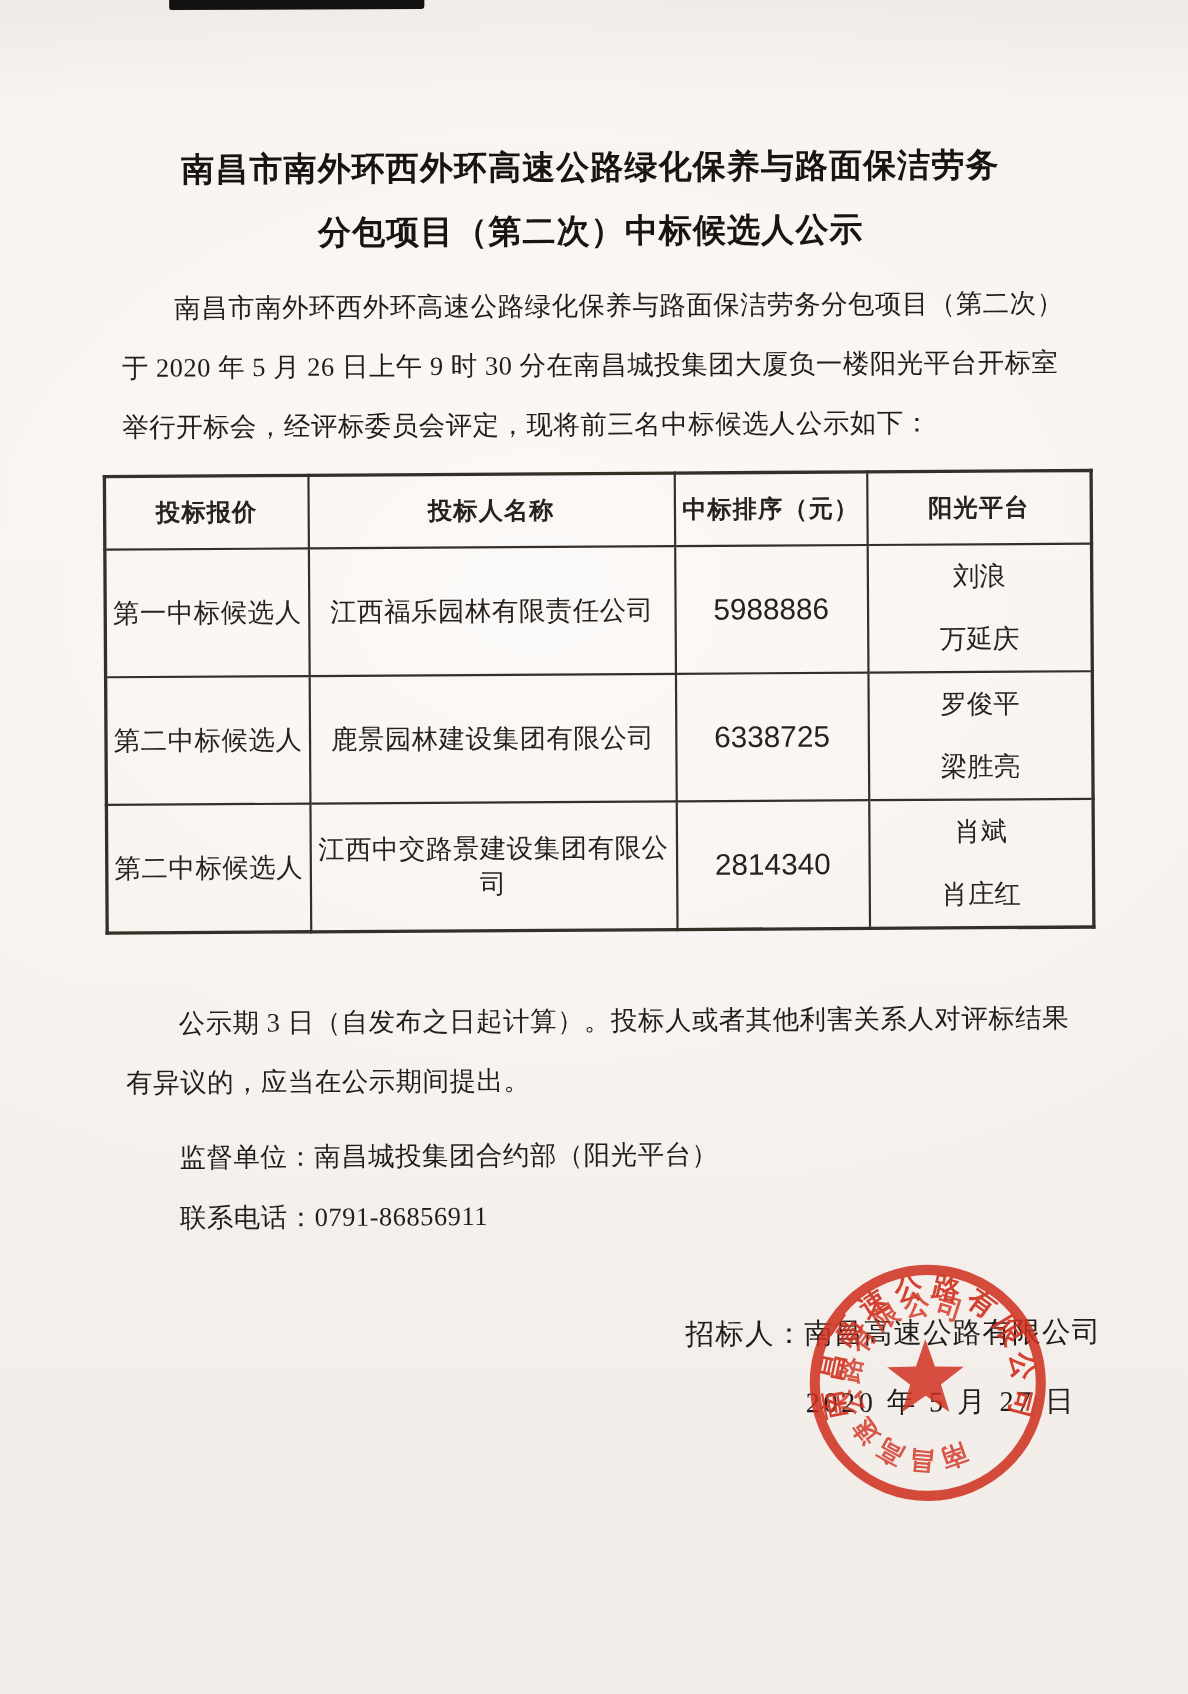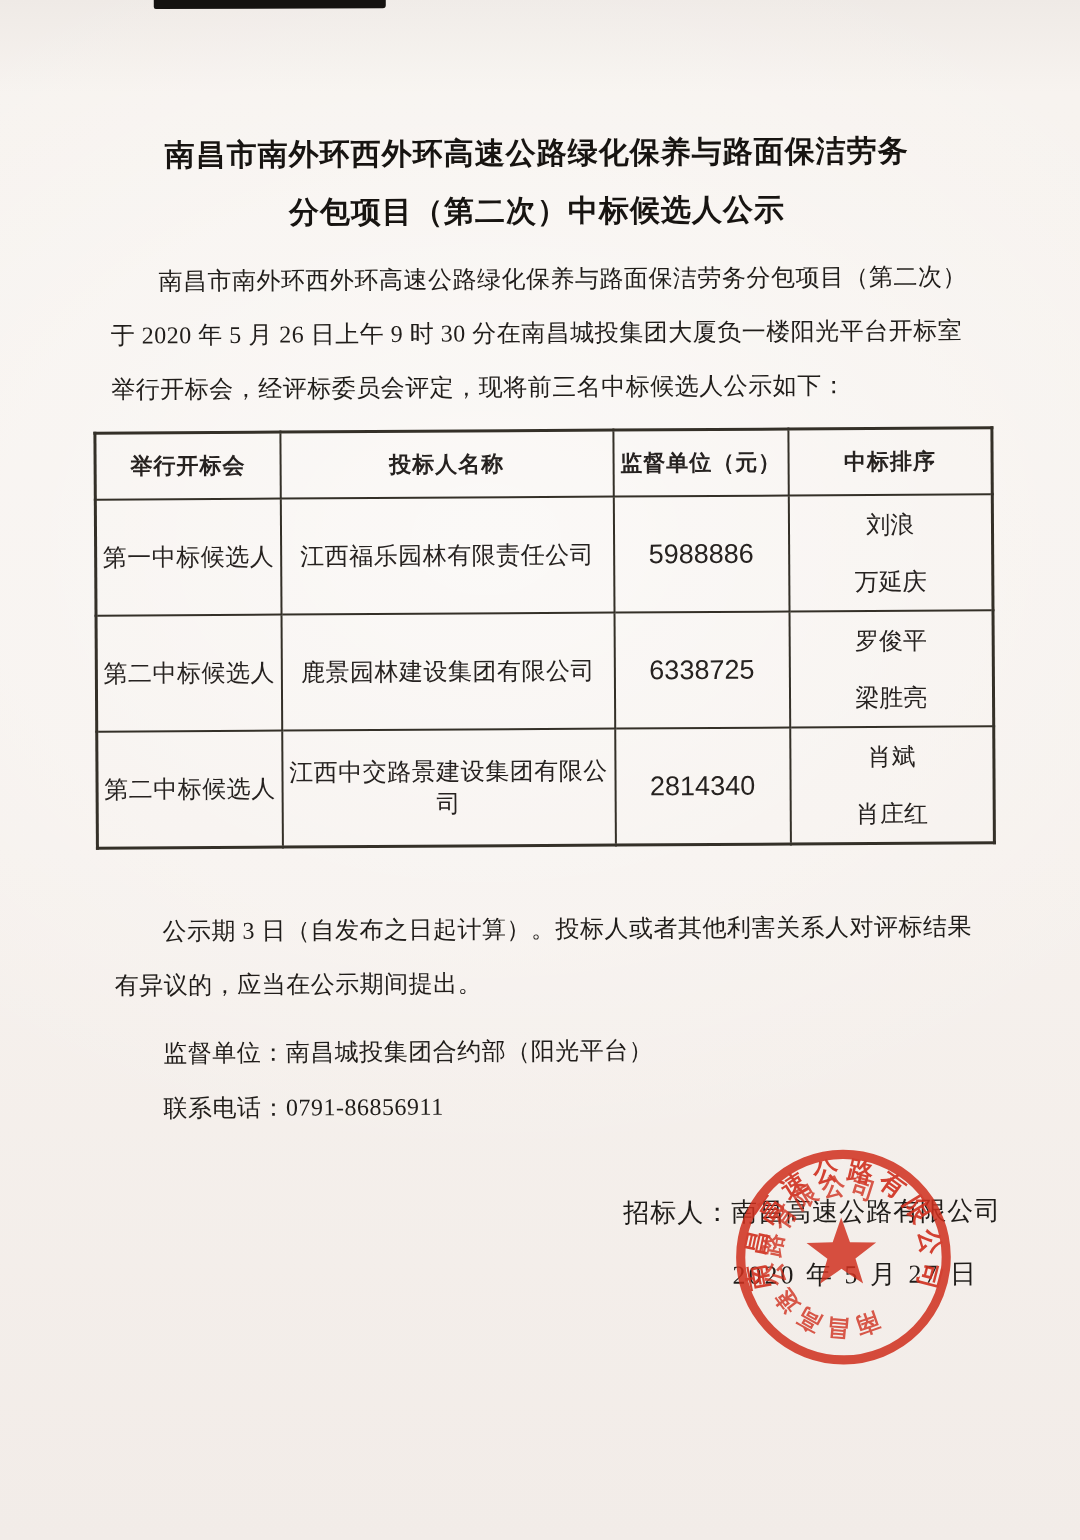--- a/index.html
+++ b/index.html
@@ -66,24 +66,24 @@
 
   <table class="bid-table">
     <colgroup>
         <col class="c1">
         <col class="c2">
         <col class="c3">
         <col class="c4">
       </colgroup>
     <tbody>
         <tr>
-      <th>举行开标会</th>
+      <th>投标报价</th>
       <th>投标人名称</th>
-      <th>监督单位（元）</th>
-      <th>中标排序</th>
+      <th>中标排序（元）</th>
+      <th>阳光平台</th>
     </tr>
     <tr>
       <td class="rank">第一中标候选人</td>
       <td class="bidder">江西福乐园林有限责任公司</td>
       <td class="price">5988886</td>
       <td class="managers">
         <div>刘浪</div>
         <div>万延庆</div>
       </td>
     </tr>

